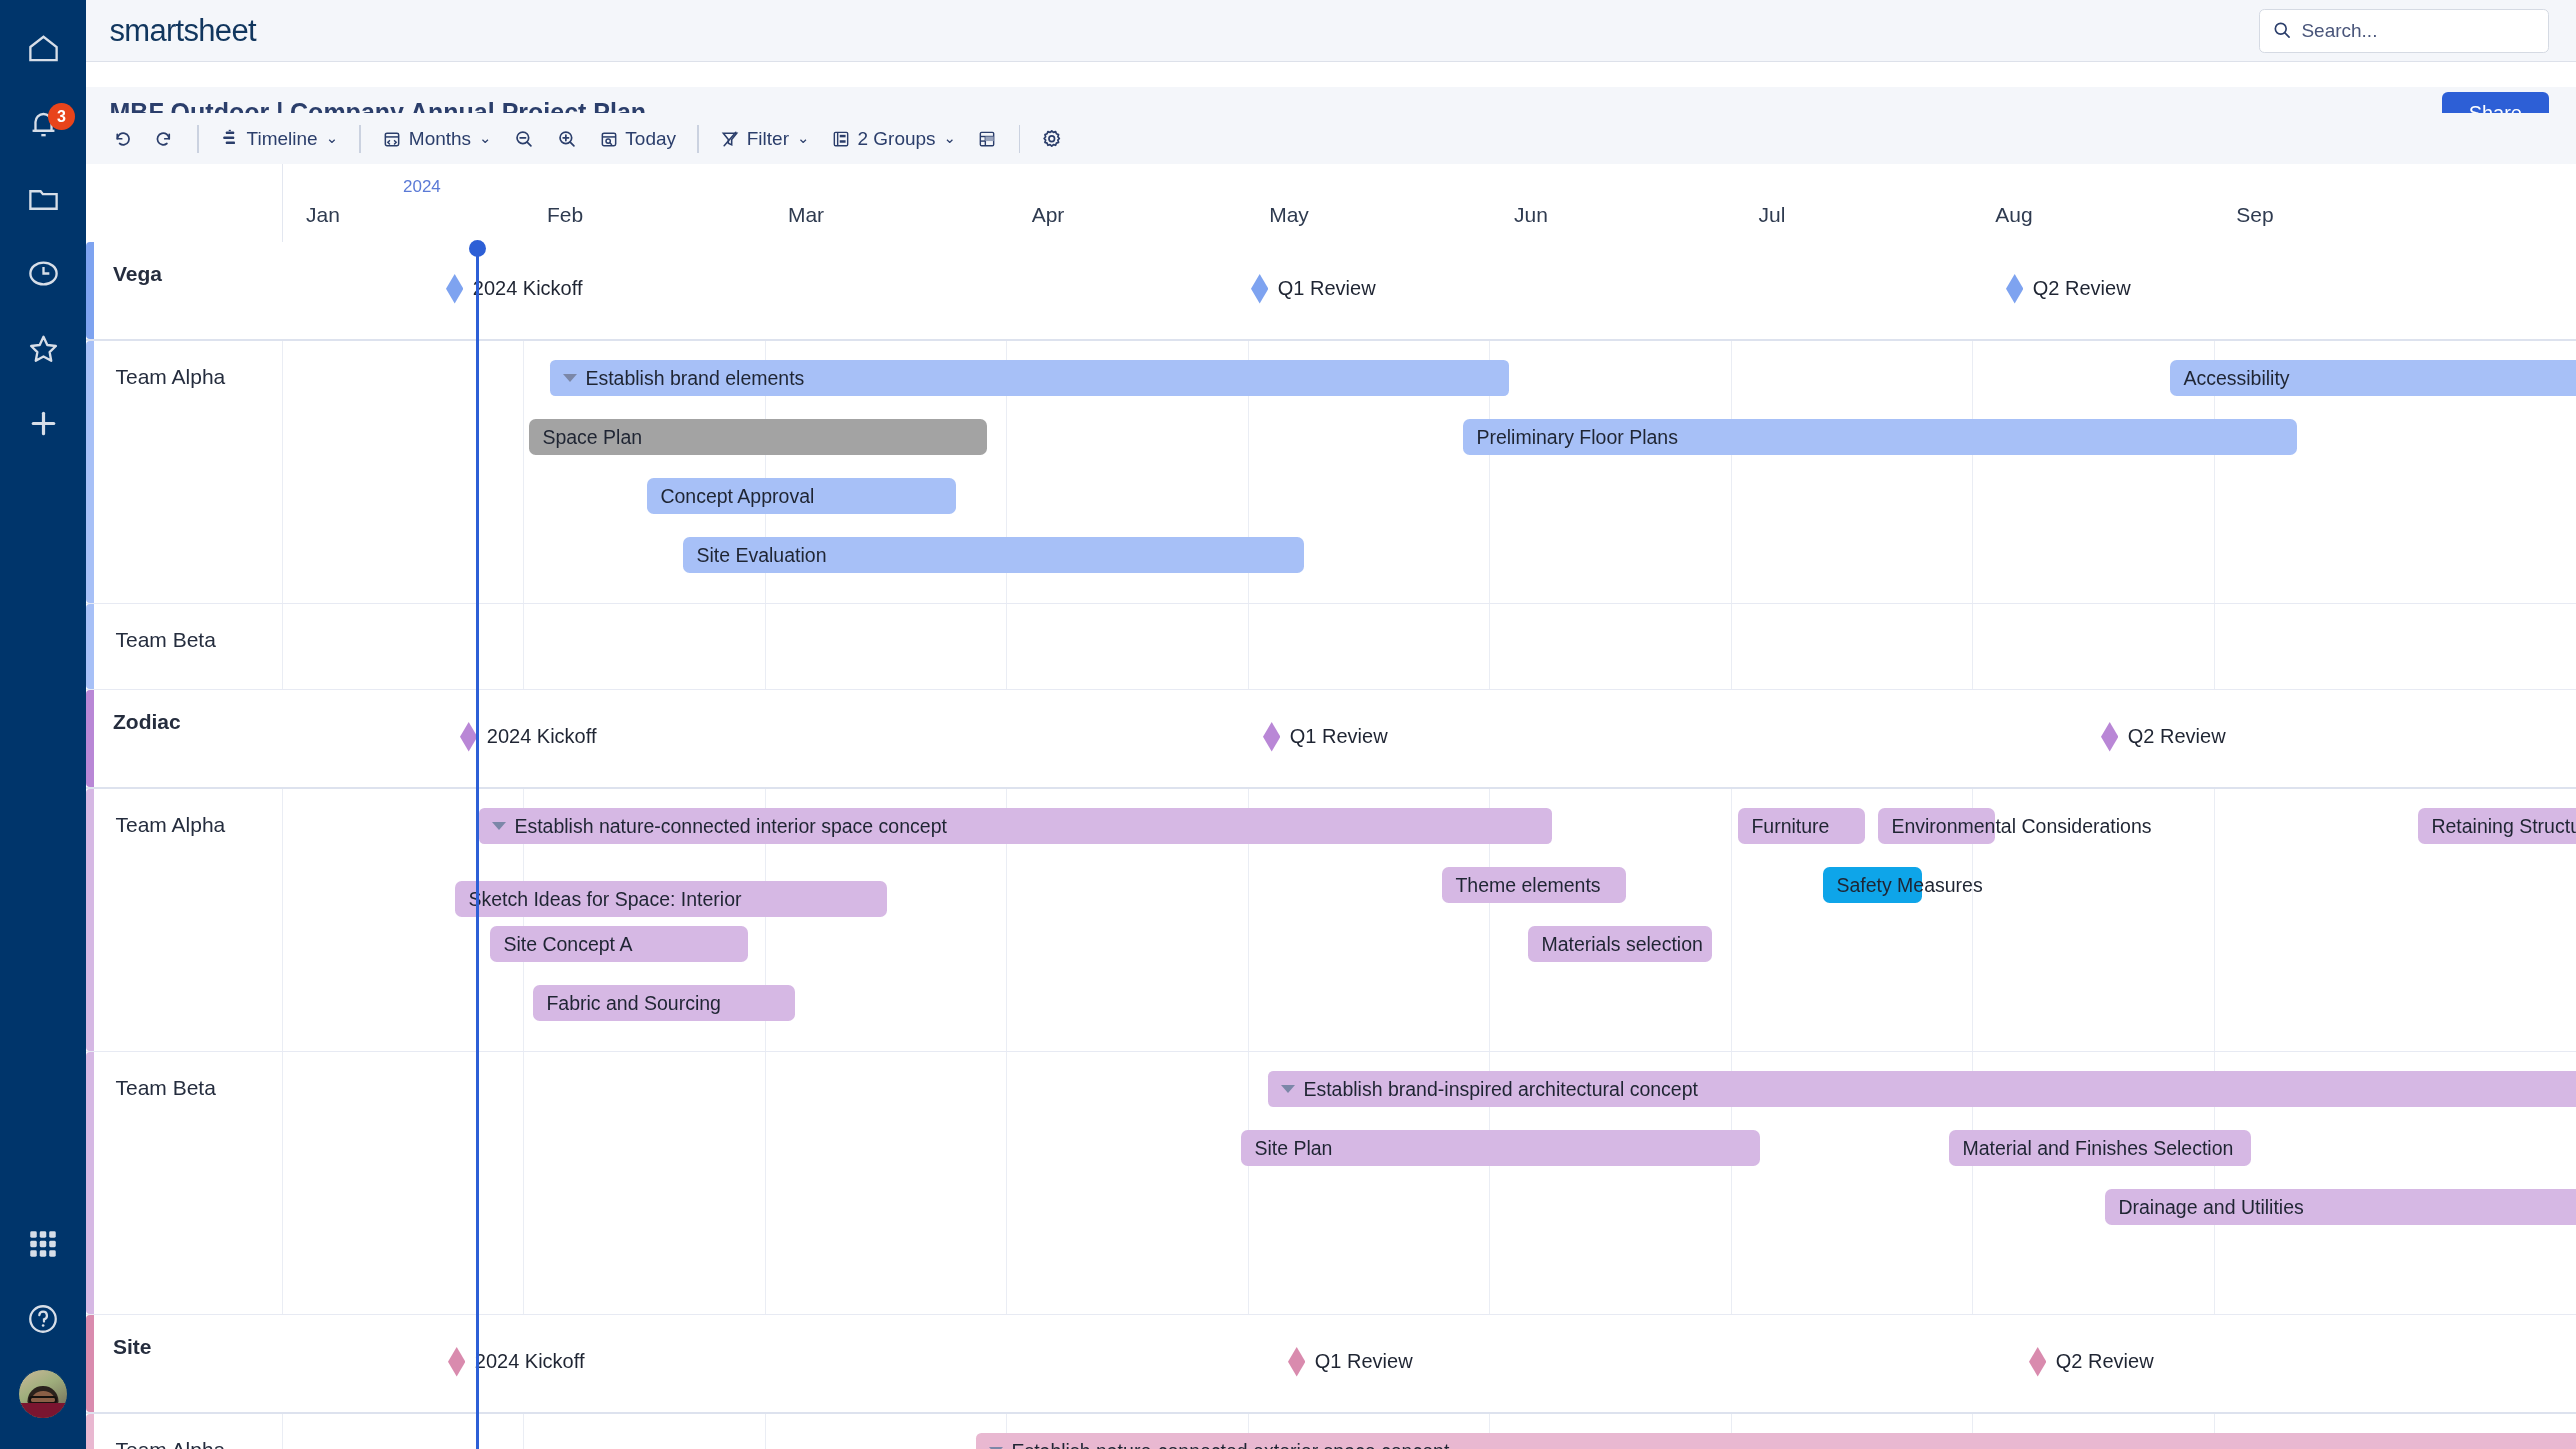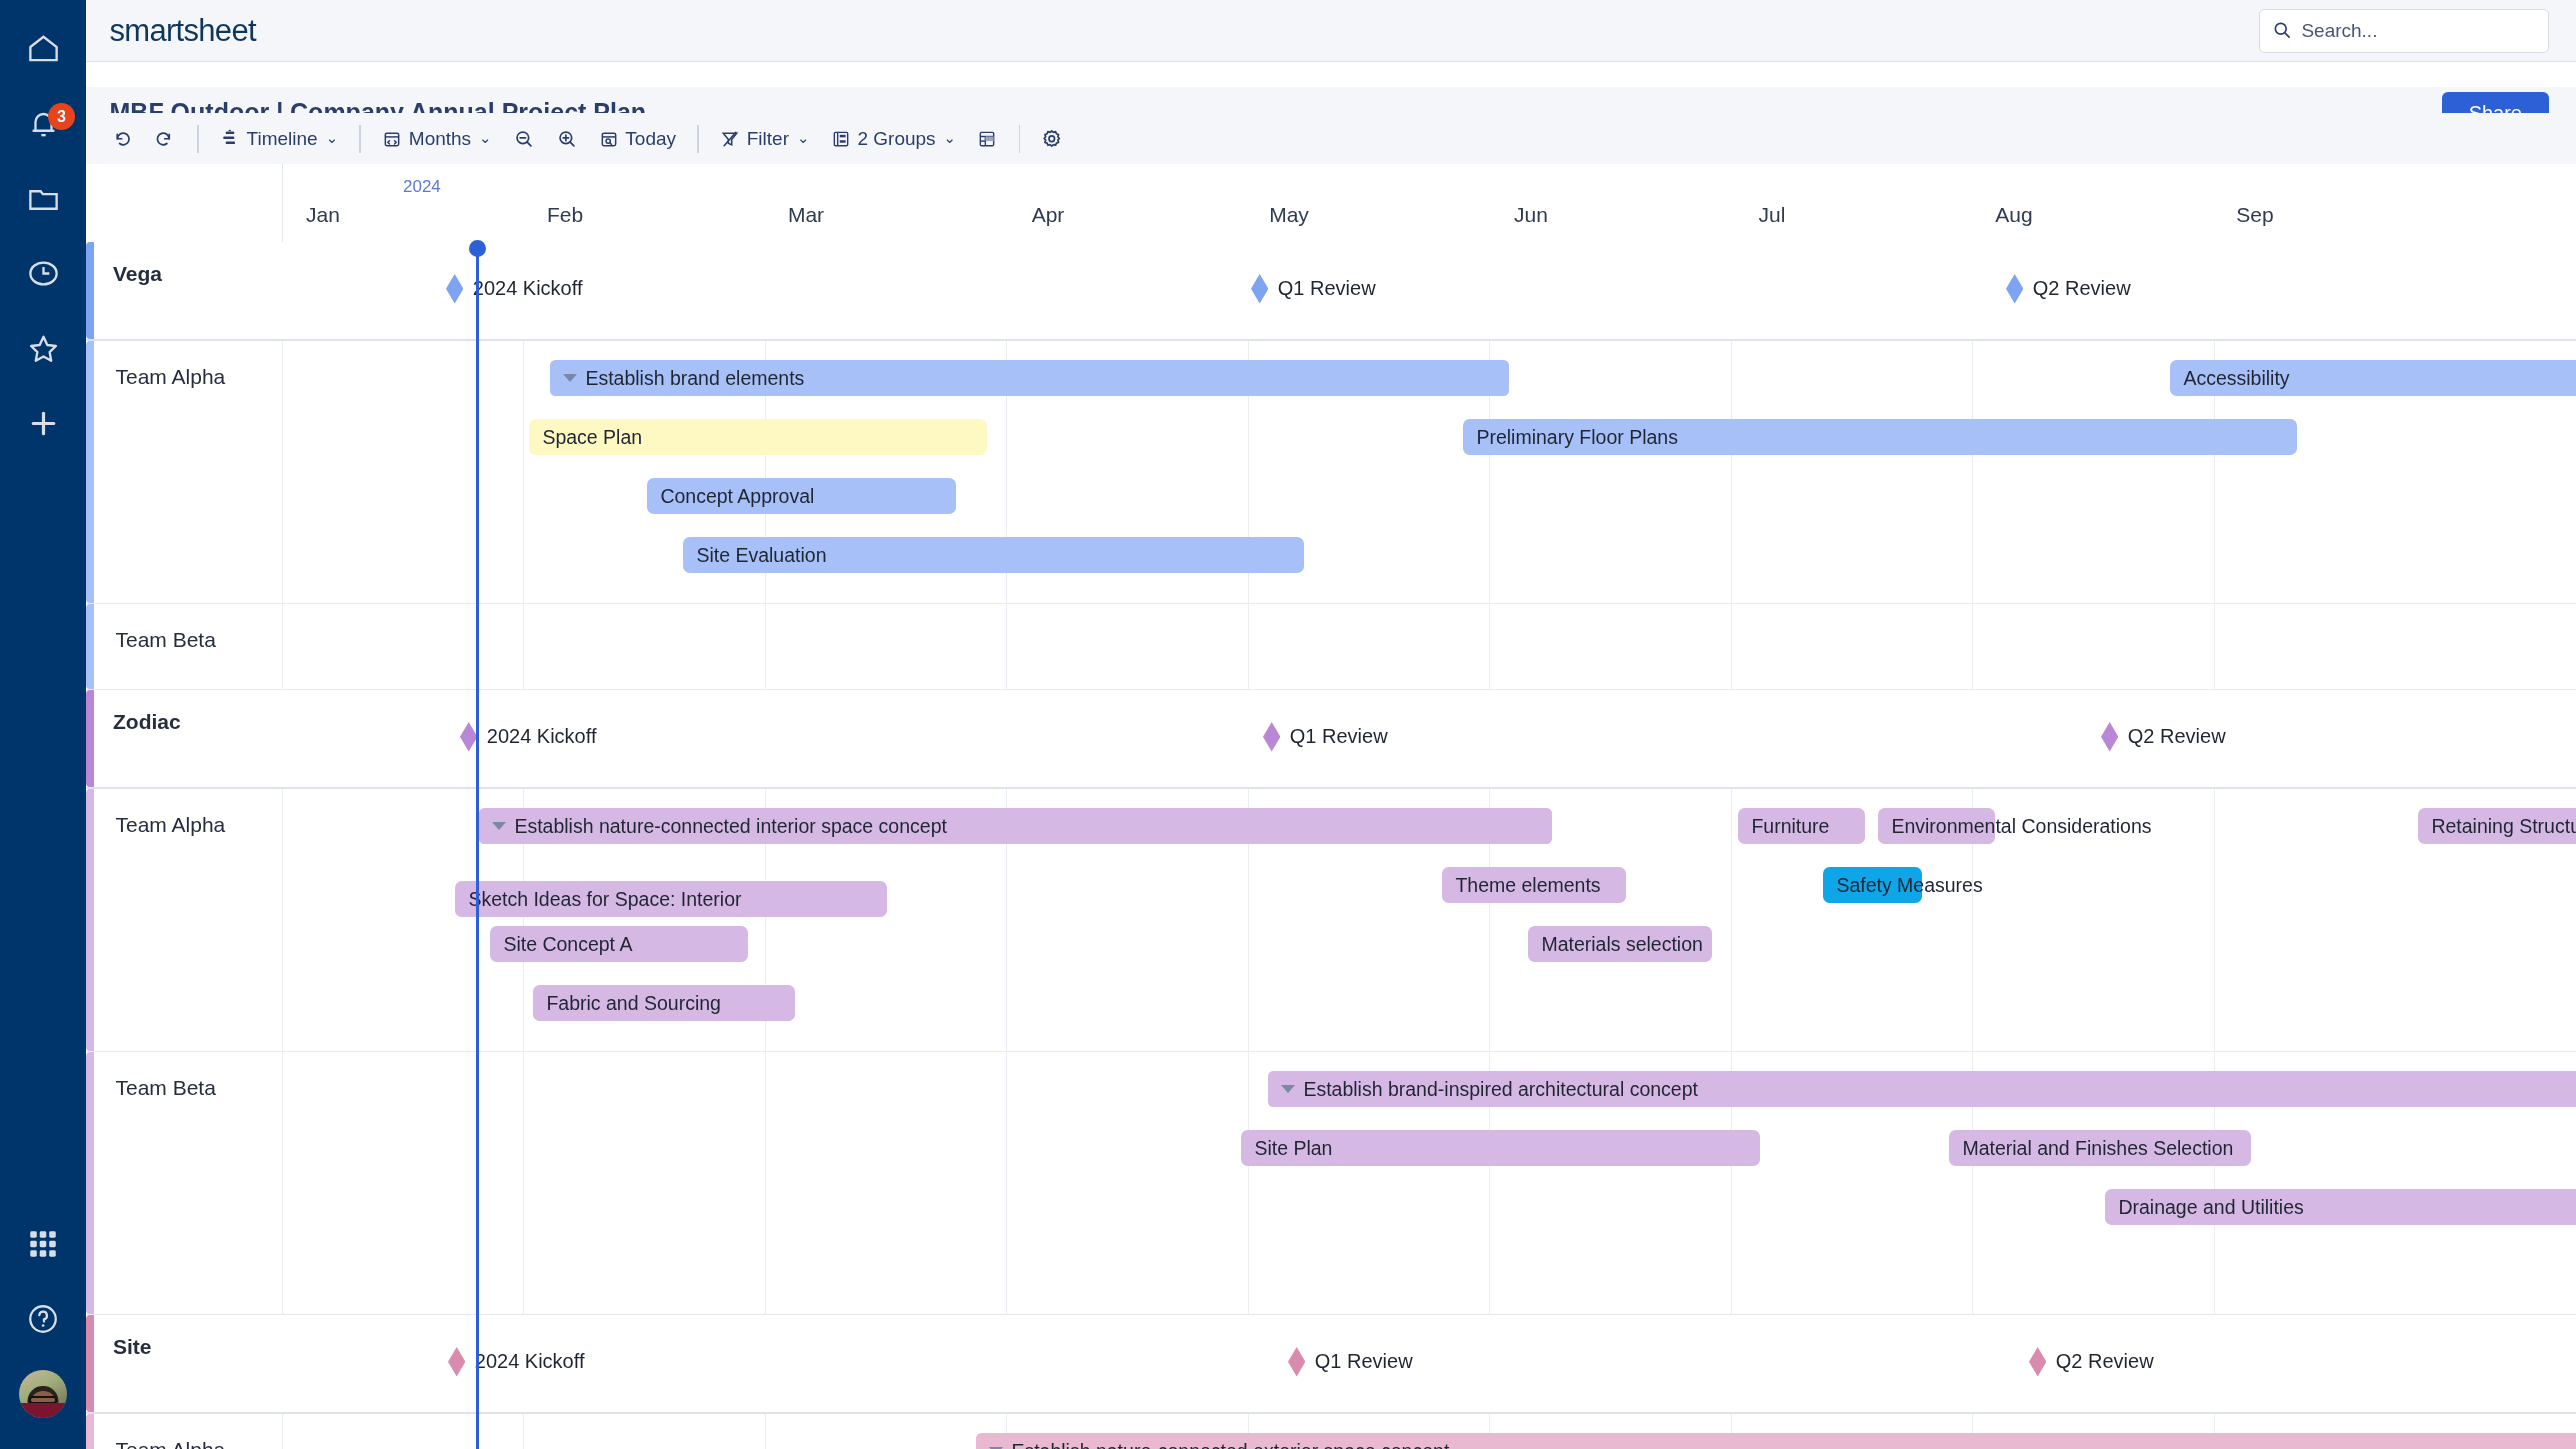--- a/index.html
+++ b/index.html
@@ -497,21 +497,21 @@
             <div class="ms-label">Q2 Review</div>
           </div>
         </div>
         <div class="row " style="top: 177px; height: 263px;">
           <div class="row-accent" style="background: rgb(167, 192, 247);"></div>
           <div class="row-name" style="top: 24px;">Team Alpha</div>
           <div class="bar parent" style="left: 447px; width: 959px; top: 19px; background: rgb(167, 192, 247);">
             <span class="twisty"></span>
             <span>Establish brand elements</span>
           </div>
-          <div class="bar" style="left: 443px; width: 458px; top: 78px; background: #fef9c3;">
+          <div class="bar" style="left: 443px; width: 458px; top: 78px; background: #a3a3a3;">
             <span>Space Plan</span>
           </div>
           <div class="bar" style="left: 561px; width: 309px; top: 137px; background: rgb(167, 192, 247);">
             <span>Concept Approval</span>
           </div>
           <div class="bar" style="left: 597px; width: 621px; top: 196px; background: rgb(167, 192, 247);">
             <span>Site Evaluation</span>
           </div>
           <div class="bar" style="left: 1377px; width: 834px; top: 78px; background: rgb(167, 192, 247);">
             <span>Preliminary Floor Plans</span>

